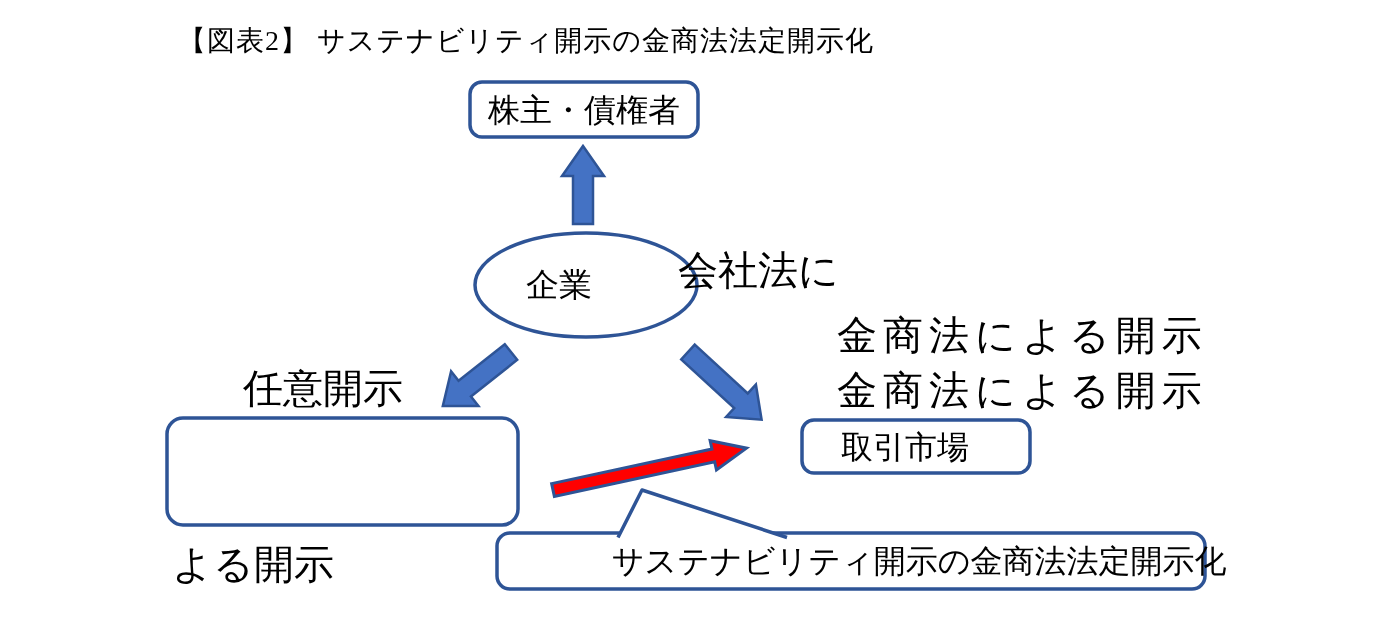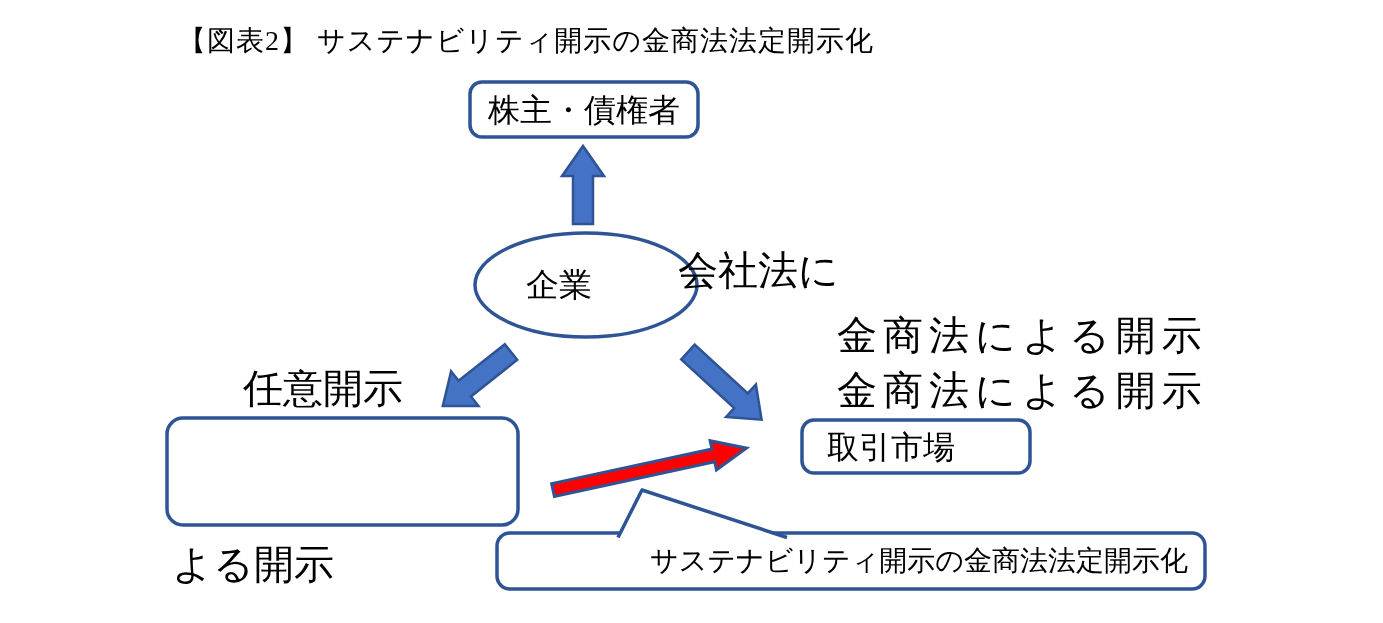--- a/index.html
+++ b/index.html
@@ -66,27 +66,27 @@
     left: 837px; top: 316px;
     letter-spacing: 6px;
   }
   .exchange-label {
     left: 837px; top: 371px;
     letter-spacing: 6px;
   }
   .market-label {
     left: 802px; top: 420px; width: 244px; height: 53px;
     justify-content: flex-start;
-    padding-left: 25px;
+    padding-left: 39px;
     box-sizing: border-box;
     font-size: 32px;
   }
   .callout-label {
     left: 497px; top: 533px; width: 844px; height: 56px;
-    font-size: 28px;
+    font-size: 32px;
   }
 </style>
 </head>
 <body>
 
 <div class="canvas">
 
   <svg class="shapes" viewBox="0 0 1383 623" xmlns="http://www.w3.org/2000/svg">
 
     <rect x="470" y="82" width="228" height="55" rx="12" ry="12" fill="#FFFFFF" stroke="#2E5496" stroke-width="3.5"></rect>

